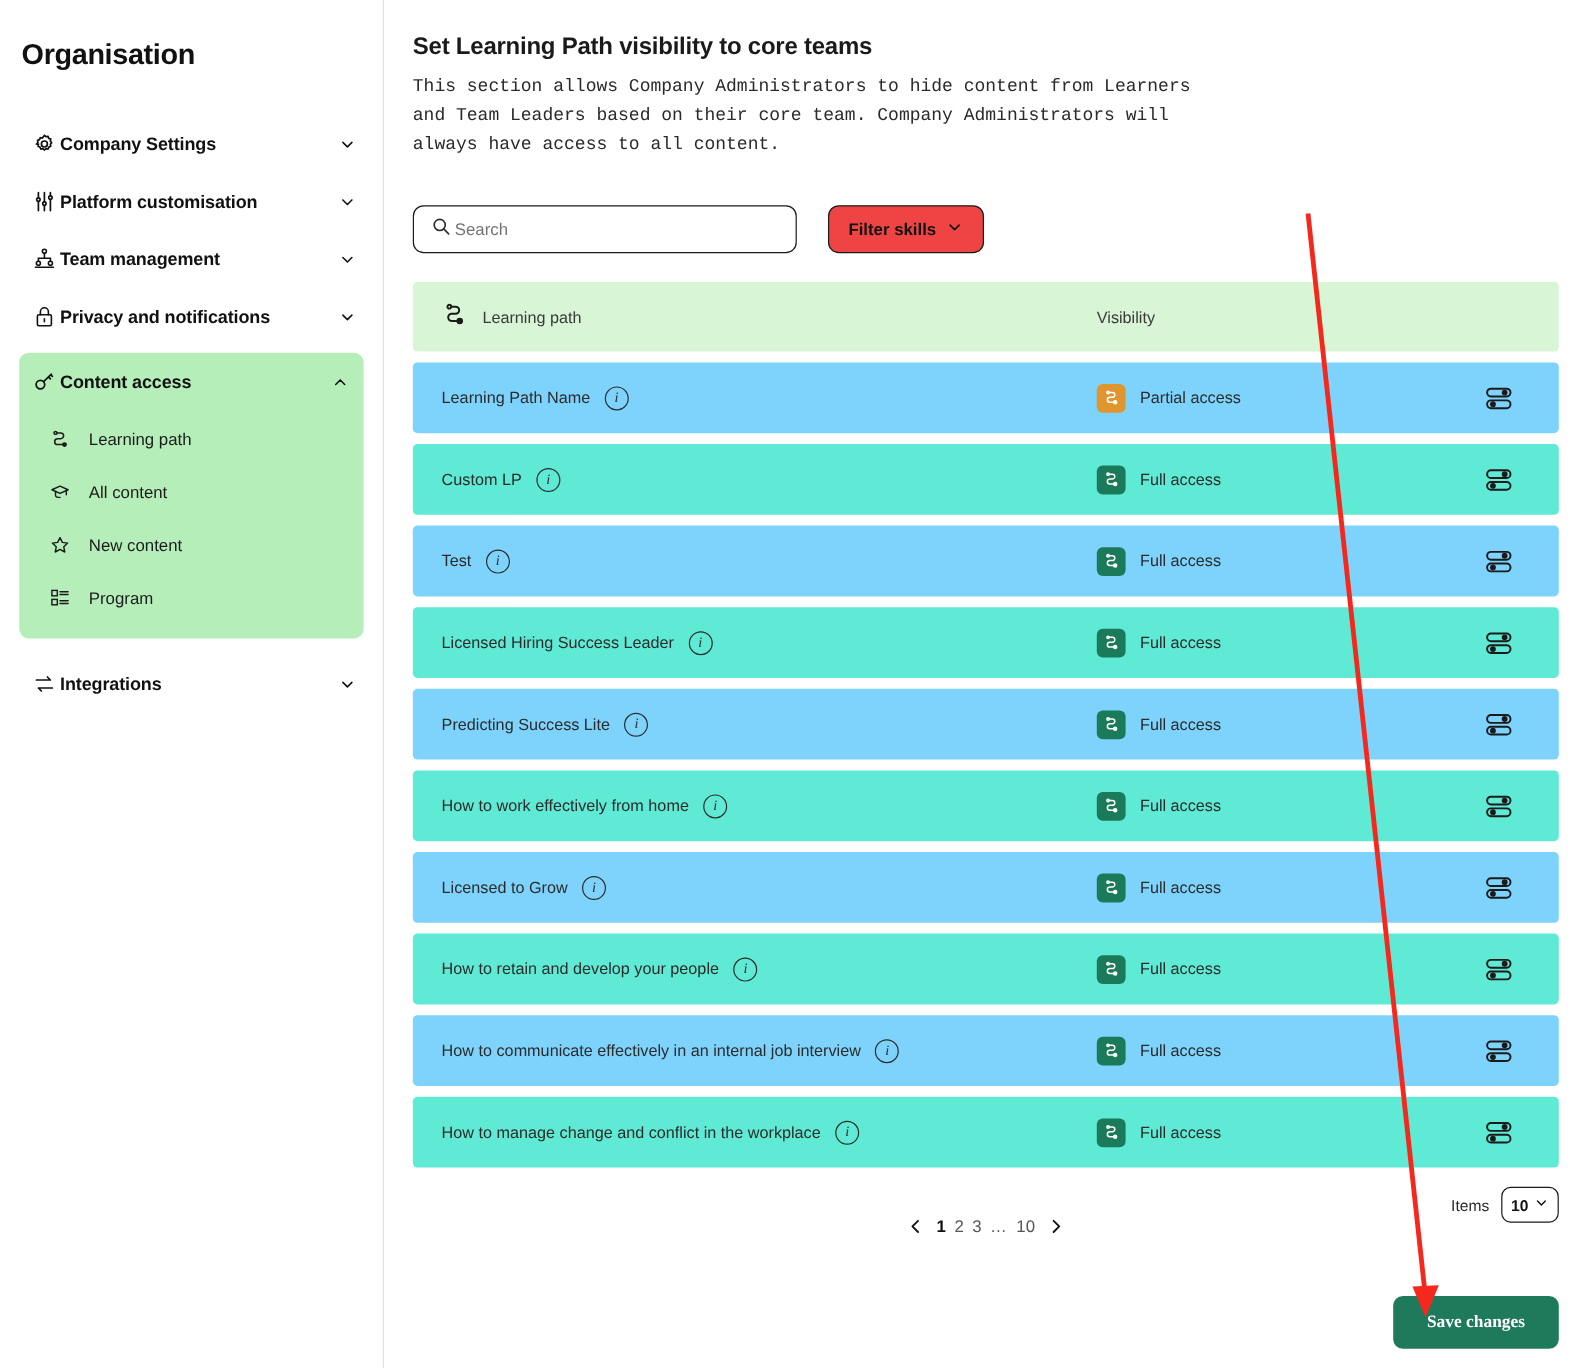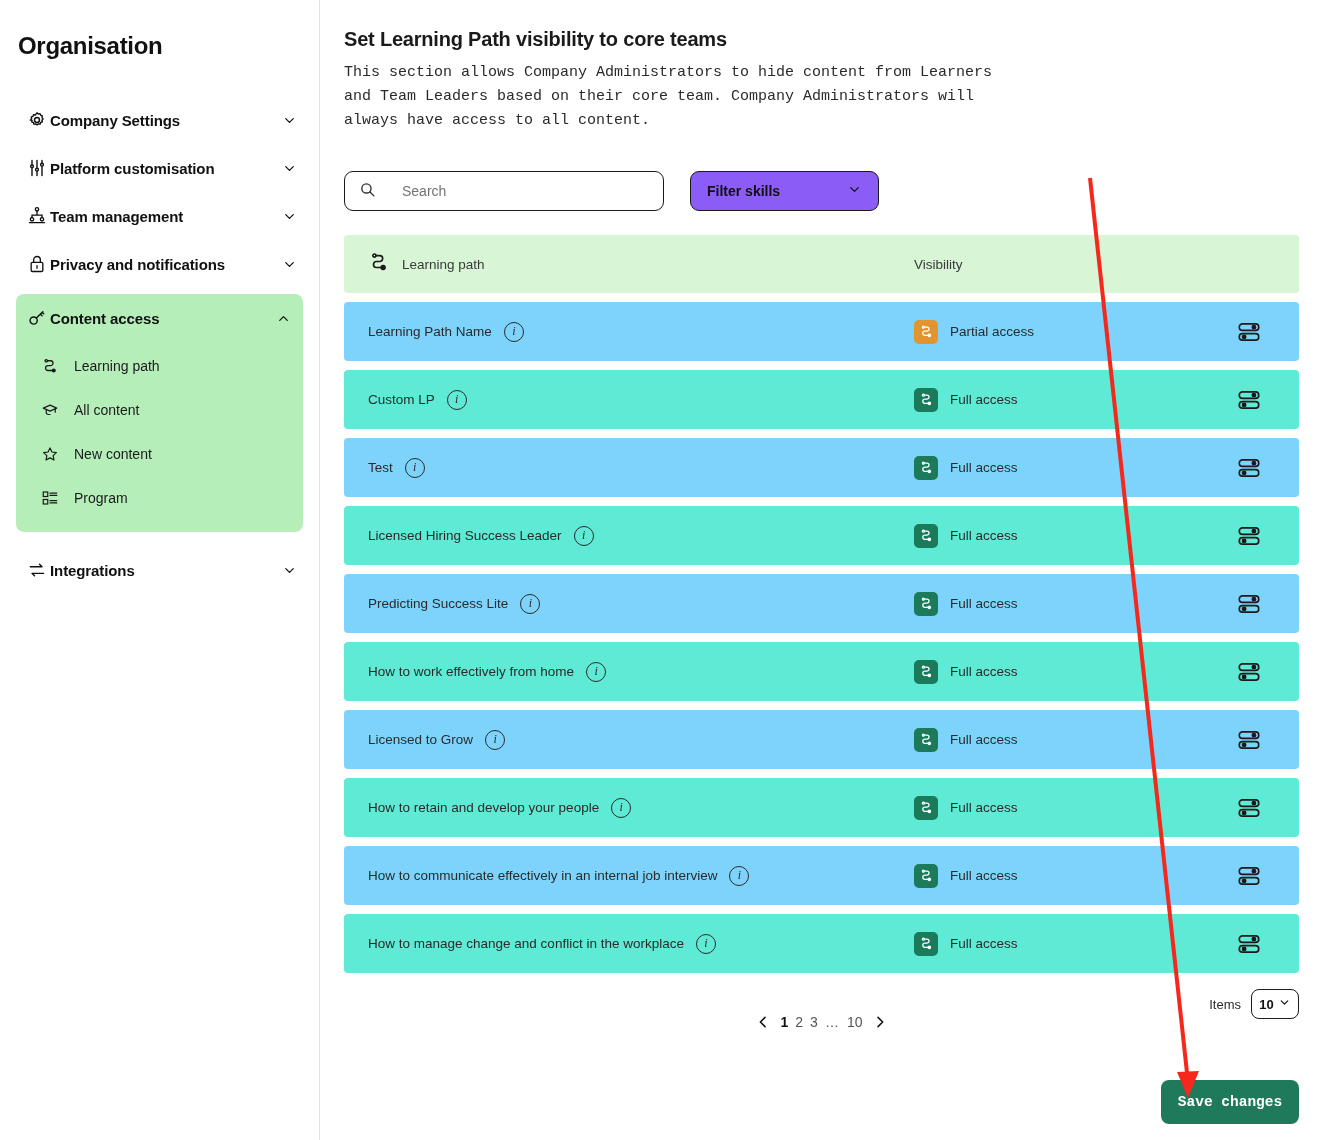--- a/index.html
+++ b/index.html
@@ -51,31 +51,31 @@
   .sub-icon { width: 20px; height: 20px; flex: 0 0 20px; display:flex;align-items:center;justify-content:center;}
 
   
   #main { flex: 1; position: relative; padding: 0 24px 0 24px; }
   .page-title { font-size: 20px; font-weight: bold; margin-top: 28px; letter-spacing: -0.2px; }
   .page-desc { font-size: 15px; line-height: 24px; margin-top: 10px; max-width: 655px; color: #2a2a2a; font-family: Liberation Mono, monospace;}
 
   .controls { display: flex; gap: 26px; margin-top: 38px; }
   .search-box {
     width: 320px; height: 40px; border: 1.6px solid #1a1a1a; border-radius: 9px;
-    display: flex; align-items: center; gap: 26px; padding: 0 14px; background:#fff;
+    display: flex; align-items: center; gap: 3px; padding: 0 14px; background:#fff;
   }
   .search-box input {
     border: none; outline: none; font-size: 14px; font-family: inherit;
     flex: 1; background: transparent; color: #111;
   }
   .search-box input::placeholder { color: #737373; }
   .filter-btn {
-    width: 189px; height: 40px; border: 1.6px solid #1a1a1a; border-radius: 9px;
+    width: 130px; height: 40px; border: 1.6px solid #1a1a1a; border-radius: 9px;
     display: flex; align-items: center; justify-content: space-between;
-    padding: 0 16px; font-size: 14px; font-weight: bold; background: #8b5cf6; cursor: pointer;
+    padding: 0 16px; font-size: 14px; font-weight: bold; background: #ef4444; cursor: pointer;
     color:#111;
   }
 
   
   .table { margin-top: 24px; width: 955px; }
   .trow {
     display: flex; align-items: center; height: 59px; border-radius: 4px;
     margin-bottom: 9px; position: relative;
   }
   .thead { background: #d8f5d6; height: 58px; }
@@ -122,21 +122,21 @@
   }
   .pg-arrow { width: 18px; height: 18px; cursor: pointer; display:flex;align-items:center;justify-content:center;}
   .pg-num { font-size: 14px; color: #555; cursor: pointer; }
   .pg-num.cur { font-weight: bold; color: #111; }
   .pg-ell { font-size: 14px; color: #555; letter-spacing:1px; }
 
   .save-btn {
     position: absolute; right: 24px; bottom: 16px;
     width: 138px; height: 44px; background: #1f7a5c; color: #fff;
     border: none; border-radius: 8px; font-size: 14.5px; font-weight: bold;
-    font-family: Liberation Mono, monospace; cursor: pointer;
+    font-family: Liberation Serif, serif; cursor: pointer;
   }
   #annotation { position: absolute; inset: 0; pointer-events: none; }
 </style>
 </head>
 <body>
 
 <div id="app">
 
   <aside id="sidebar">
     <div class="org-title">Organisation</div>

